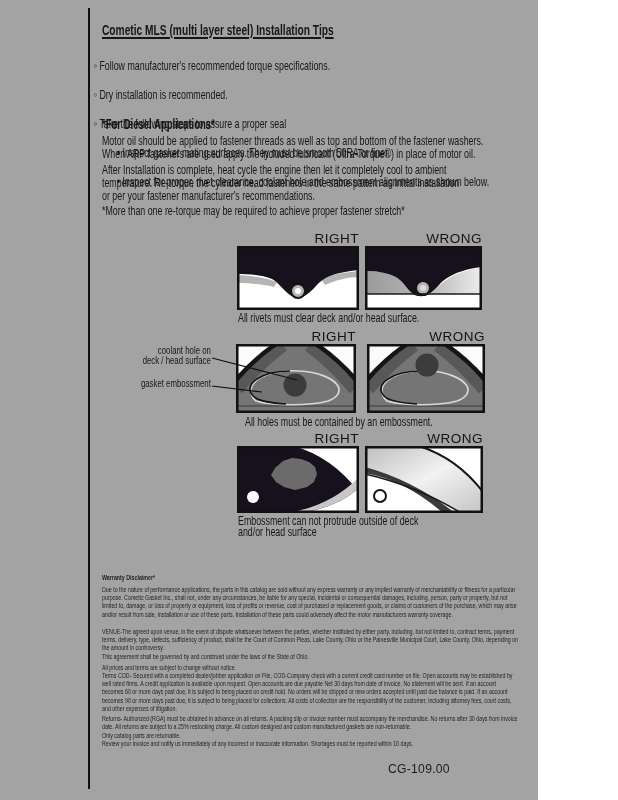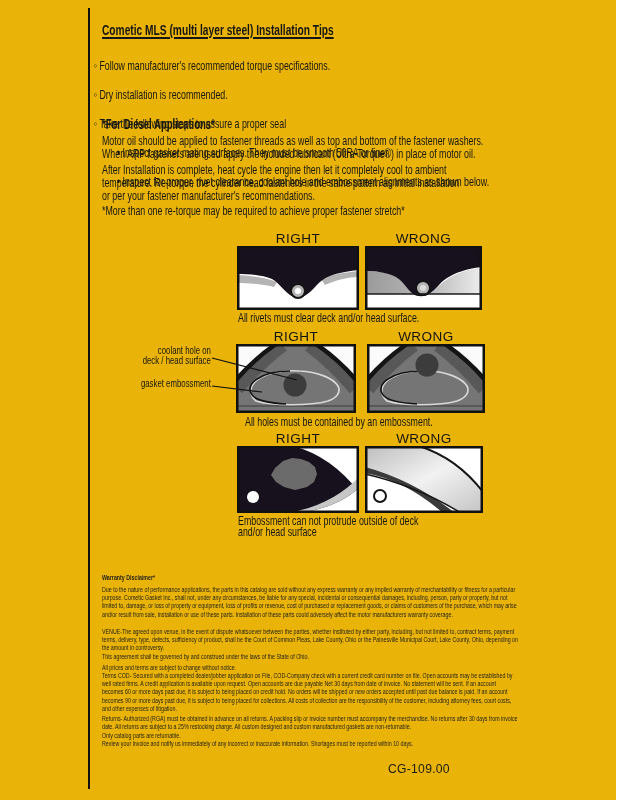--- a/index.html
+++ b/index.html
@@ -1,30 +1,30 @@
 <!DOCTYPE html>
 <html><head>
 <meta charset="utf-8">
 <style>
   html,body{margin:0;padding:0;background:#ffffff;}
-  .page{position:relative;width:616px;height:800px;background:#eab308;overflow:hidden;
+  .page{position:relative;width:538px;height:800px;background:#a3a3a3;overflow:hidden;
         font-family:"Liberation Sans",sans-serif;color:#161616;}
   .abs{position:absolute;}
   
   .cond{transform:scaleX(0.68);transform-origin:0 0;white-space:pre-line;}
   .edge-rule{position:absolute;left:88px;top:8px;width:2px;height:781px;background:#101010;}
   .p-title{left:102px;top:21px;font-size:15px;font-weight:bold;white-space:nowrap;
            text-decoration:underline;text-decoration-thickness:1.5px;text-underline-offset:2px;}
   .intro{left:94px;top:45px;font-size:13px;line-height:14.4px;width:640px;}
   .intro .row{white-space:nowrap;}
   .intro .row .mk{display:inline-block;width:8px;}
   .intro .row.sub{margin-left:34px;}
   .h-diesel{left:102px;top:116px;font-size:14px;font-weight:bold;white-space:nowrap;}
   .body-block{left:102px;font-size:13px;line-height:12.8px;width:660px;}
-  .figlab{font-size:13.5px;letter-spacing:.5px;text-align:center;color:#131313;}
+  .figlab{font-size:13.5px;letter-spacing:.5px;text-align:right;color:#131313;}
   .caption{font-size:13px;line-height:11.2px;width:500px;}
   .sidelab{left:98px;width:166px;text-align:right;font-size:11.5px;line-height:10.2px;
            transform:scaleX(0.68);transform-origin:0 0;white-space:pre-line;}
   .wtext{left:102px;width:612px;font-size:7.8px;line-height:8.2px;color:#1f1f1f;
          transform:scaleX(0.68);transform-origin:0 0;white-space:pre-line;}
   .whead{font-weight:bold;width:300px;}
   .pagenum{left:388px;top:761px;font-size:13.5px;letter-spacing:.3px;color:#1c1c1c;
            transform:scaleX(0.9);transform-origin:0 0;white-space:nowrap;}
   svg{display:block;}
 </style>

